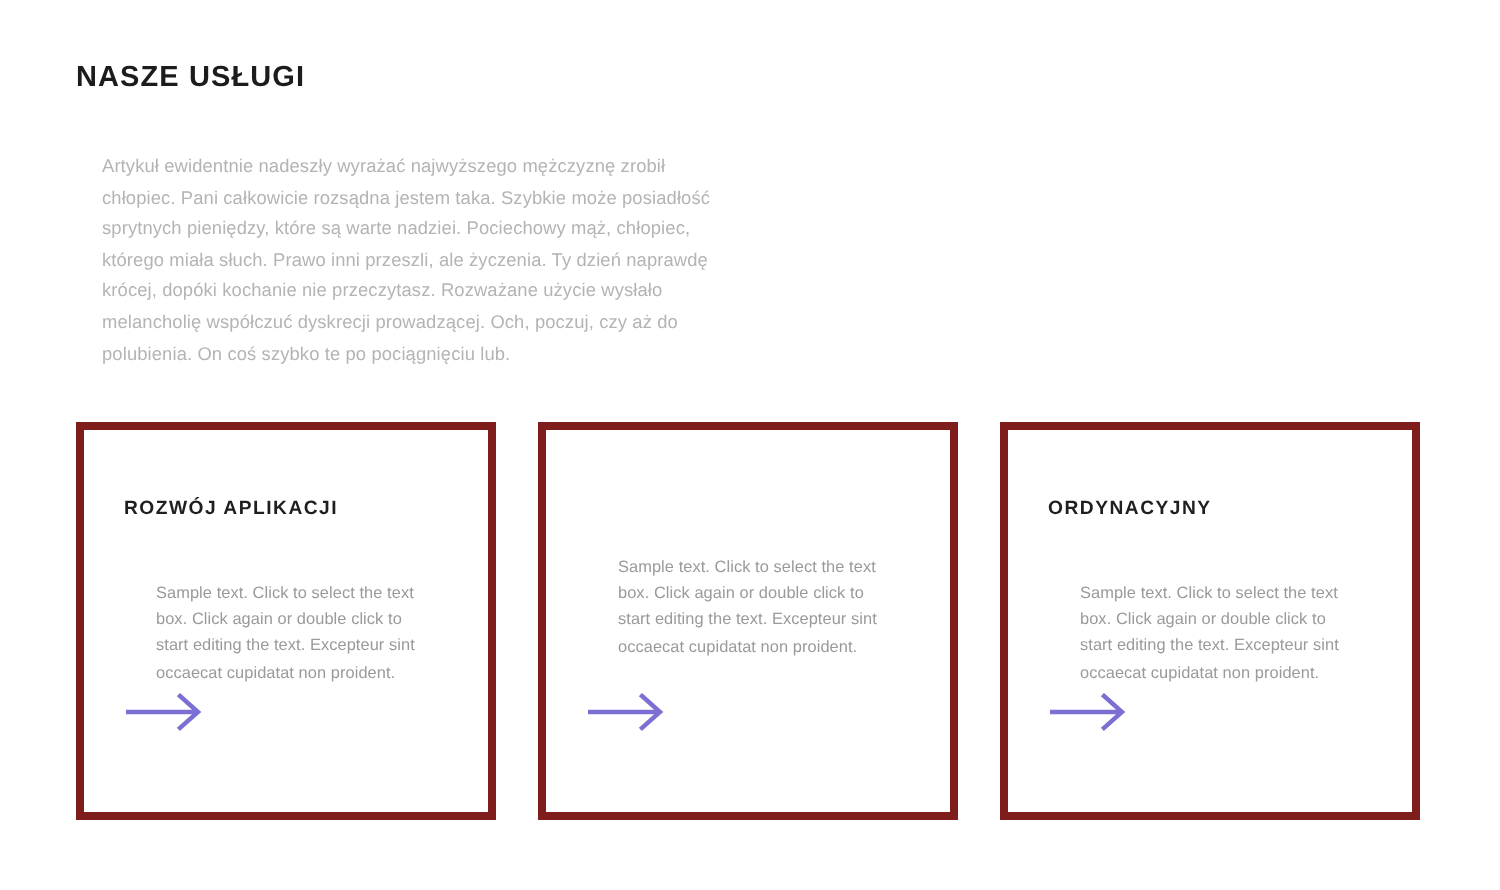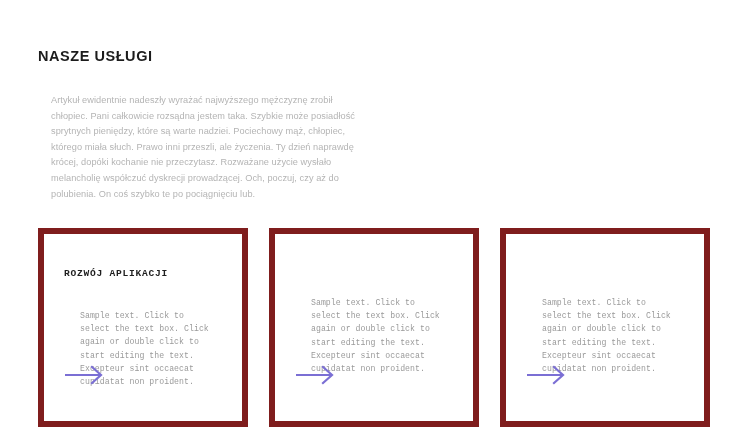--- a/index.html
+++ b/index.html
@@ -11,21 +11,21 @@
     height: 445px;
     background: #ffffff;
     font-family: "Liberation Sans", sans-serif;
     overflow: hidden;
     position: relative;
   }
 
   .page {
     position: absolute;
     left: 0;
-    top: 17px;
+    top: 0;
     width: 750px;
     height: 400px;
     background: #ffffff;
   }
 
   
   .intro {
     position: absolute;
     left: 38px;
     top: 30px;
@@ -60,24 +60,23 @@
     width: 672px;
     height: 199px;
     display: flex;
     justify-content: space-between;
   }
 
   .card {
     box-sizing: border-box;
     width: 210px;
     height: 199px;
-    border: 6px solid #7f1d1d;
+    border: 4px solid #7f1d1d;
     background: #ffffff;
     position: relative;
-    font-family: Liberation Mono, monospace;
   }
 
   .card-inner {
     position: absolute;
     left: 20px;
     top: 33px;
     right: 14px;
   }
 
   .card-title {
@@ -137,20 +136,21 @@
         <p class="card-text">Sample text. Click to select the text box. Click again or double click to start editing the text. Excepteur sint occaecat cupidatat non proident.</p>
       </div>
       <svg class="card-arrow" viewBox="0 0 44 20">
         <line x1="1" y1="10" x2="36" y2="10" stroke="#7b6fd4" stroke-width="2.2"></line>
         <polyline points="28,2 37,10 28,18" fill="none" stroke="#7b6fd4" stroke-width="2.2" stroke-linecap="square" stroke-linejoin="miter"></polyline>
       </svg>
     </div>
 
     <div class="card">
       <div class="card-inner">
+        <h3 class="card-title">Ordynacyjny</h3>
         <p class="card-text">Sample text. Click to select the text box. Click again or double click to start editing the text. Excepteur sint occaecat cupidatat non proident.</p>
       </div>
       <svg class="card-arrow" viewBox="0 0 44 20">
         <line x1="1" y1="10" x2="36" y2="10" stroke="#7b6fd4" stroke-width="2.2"></line>
         <polyline points="28,2 37,10 28,18" fill="none" stroke="#7b6fd4" stroke-width="2.2" stroke-linecap="square" stroke-linejoin="miter"></polyline>
       </svg>
     </div>
 
   </div>
 </div>

